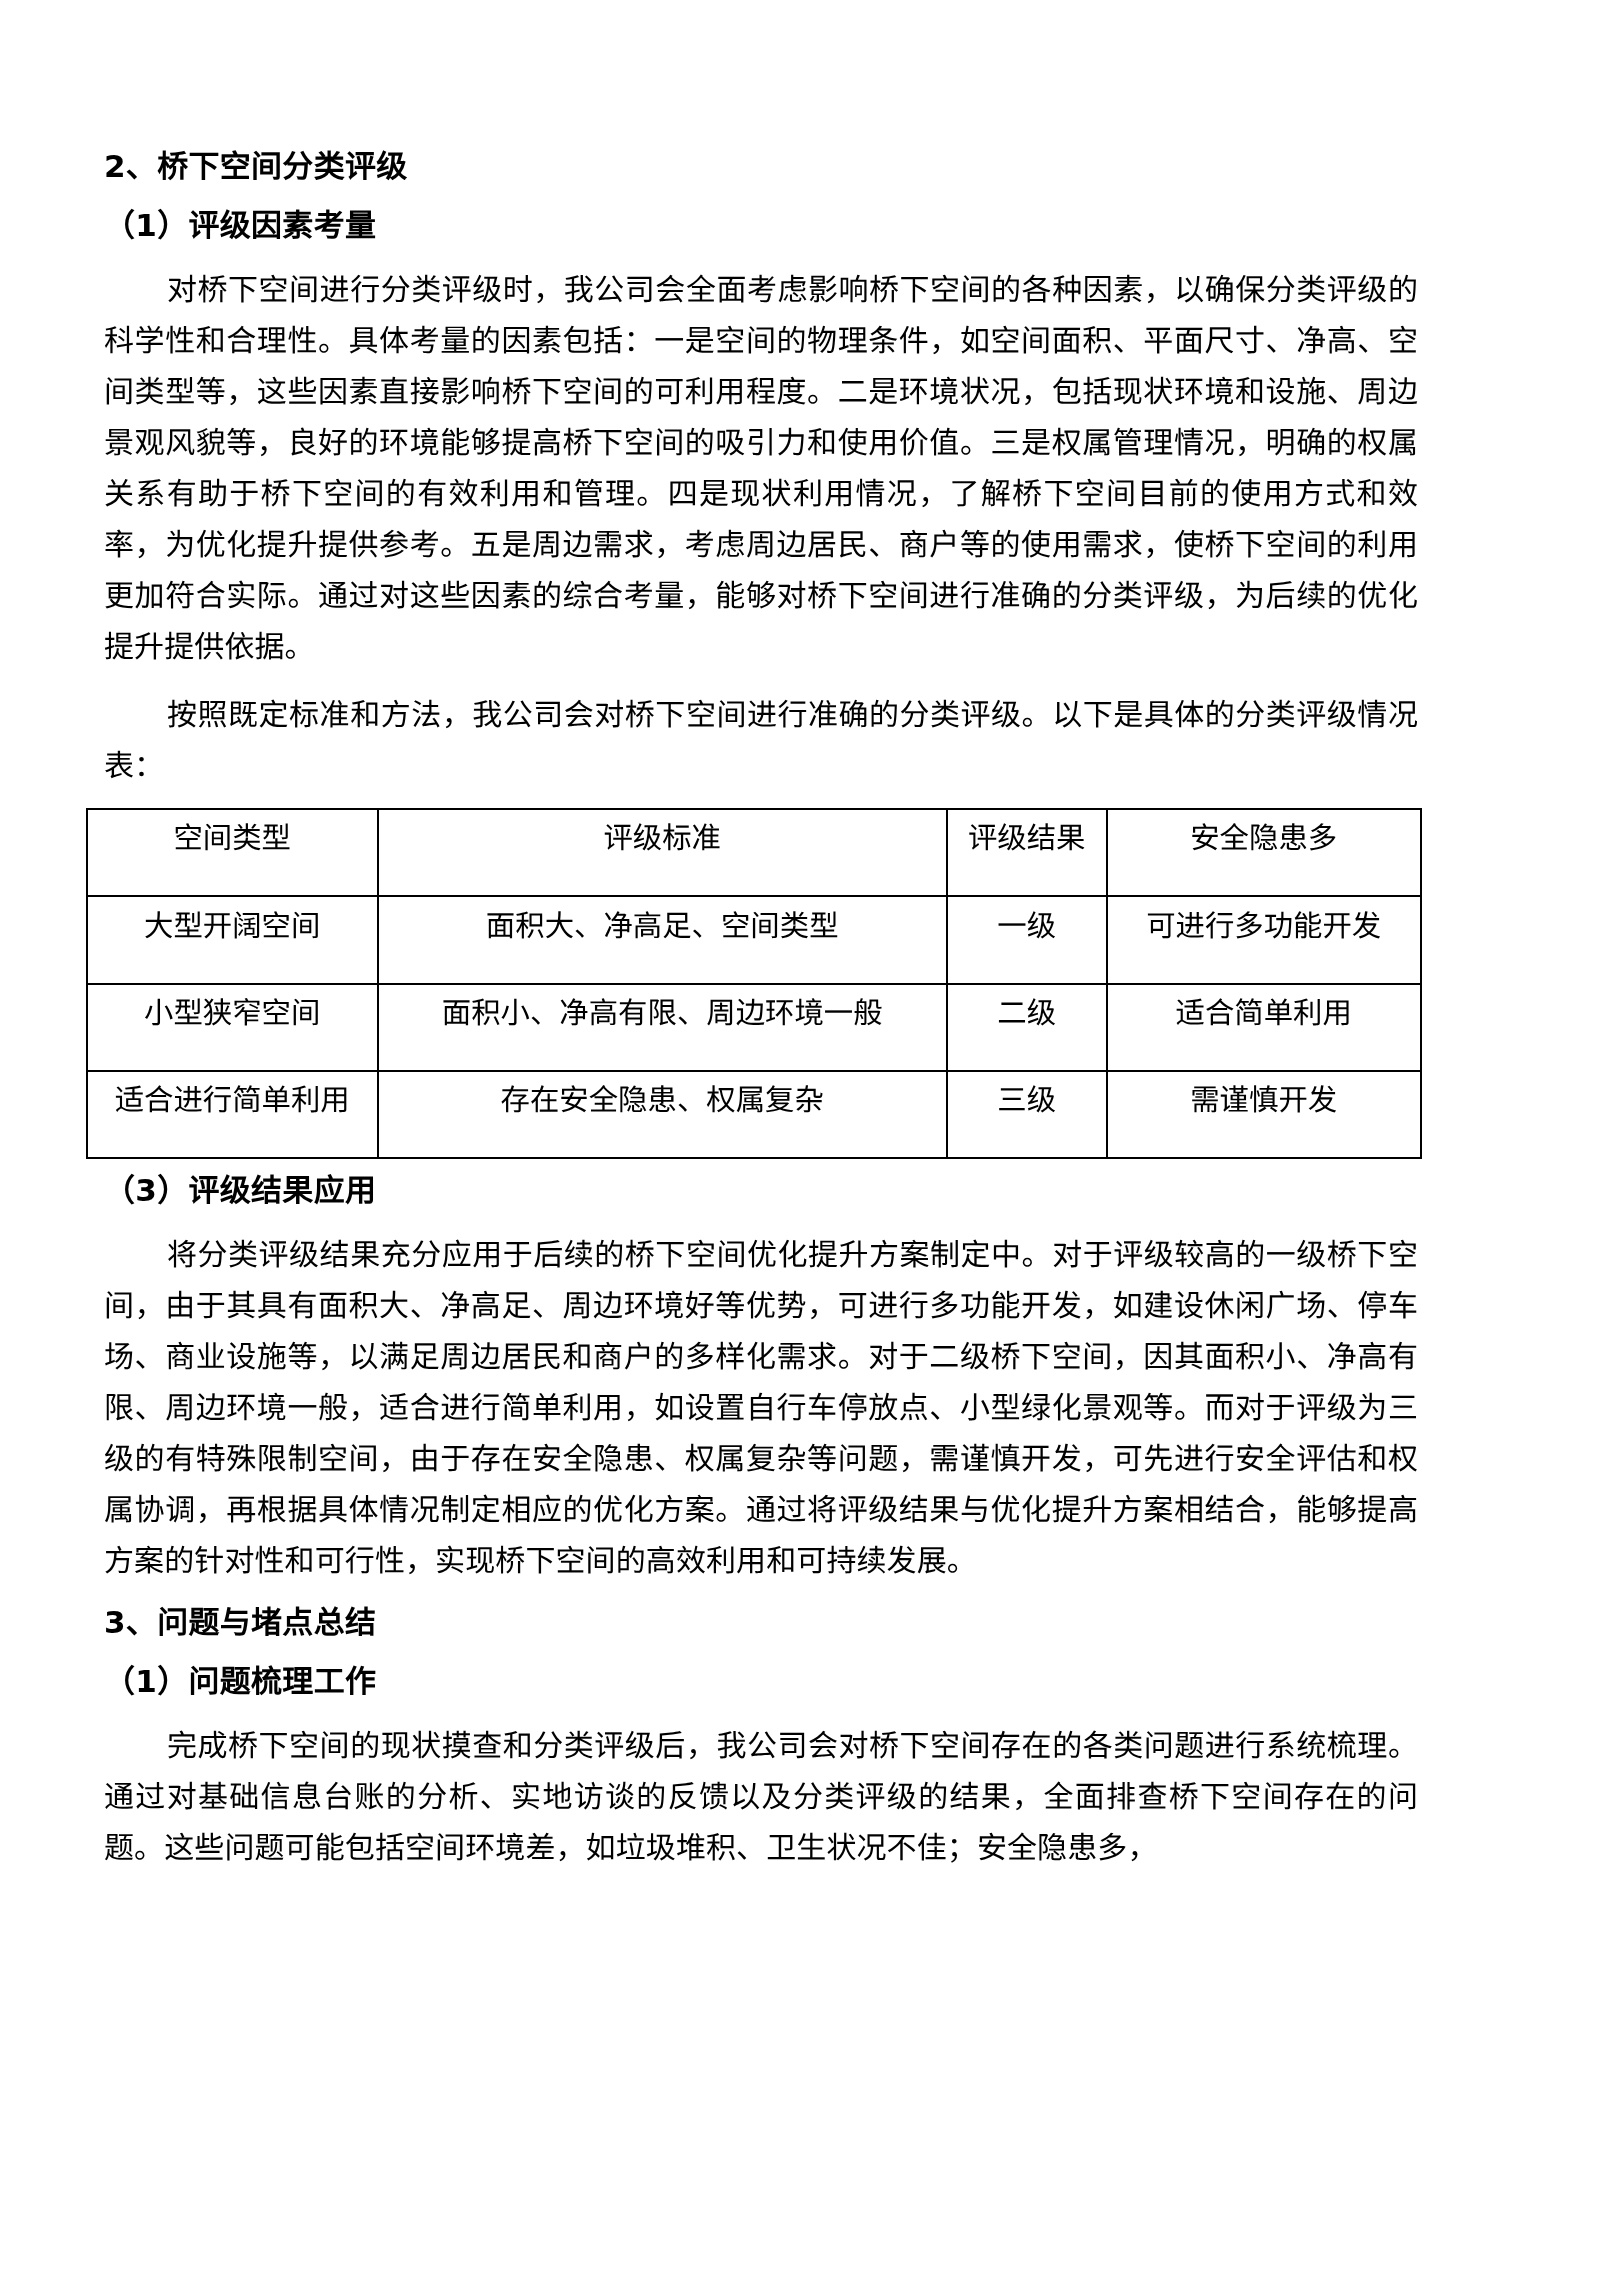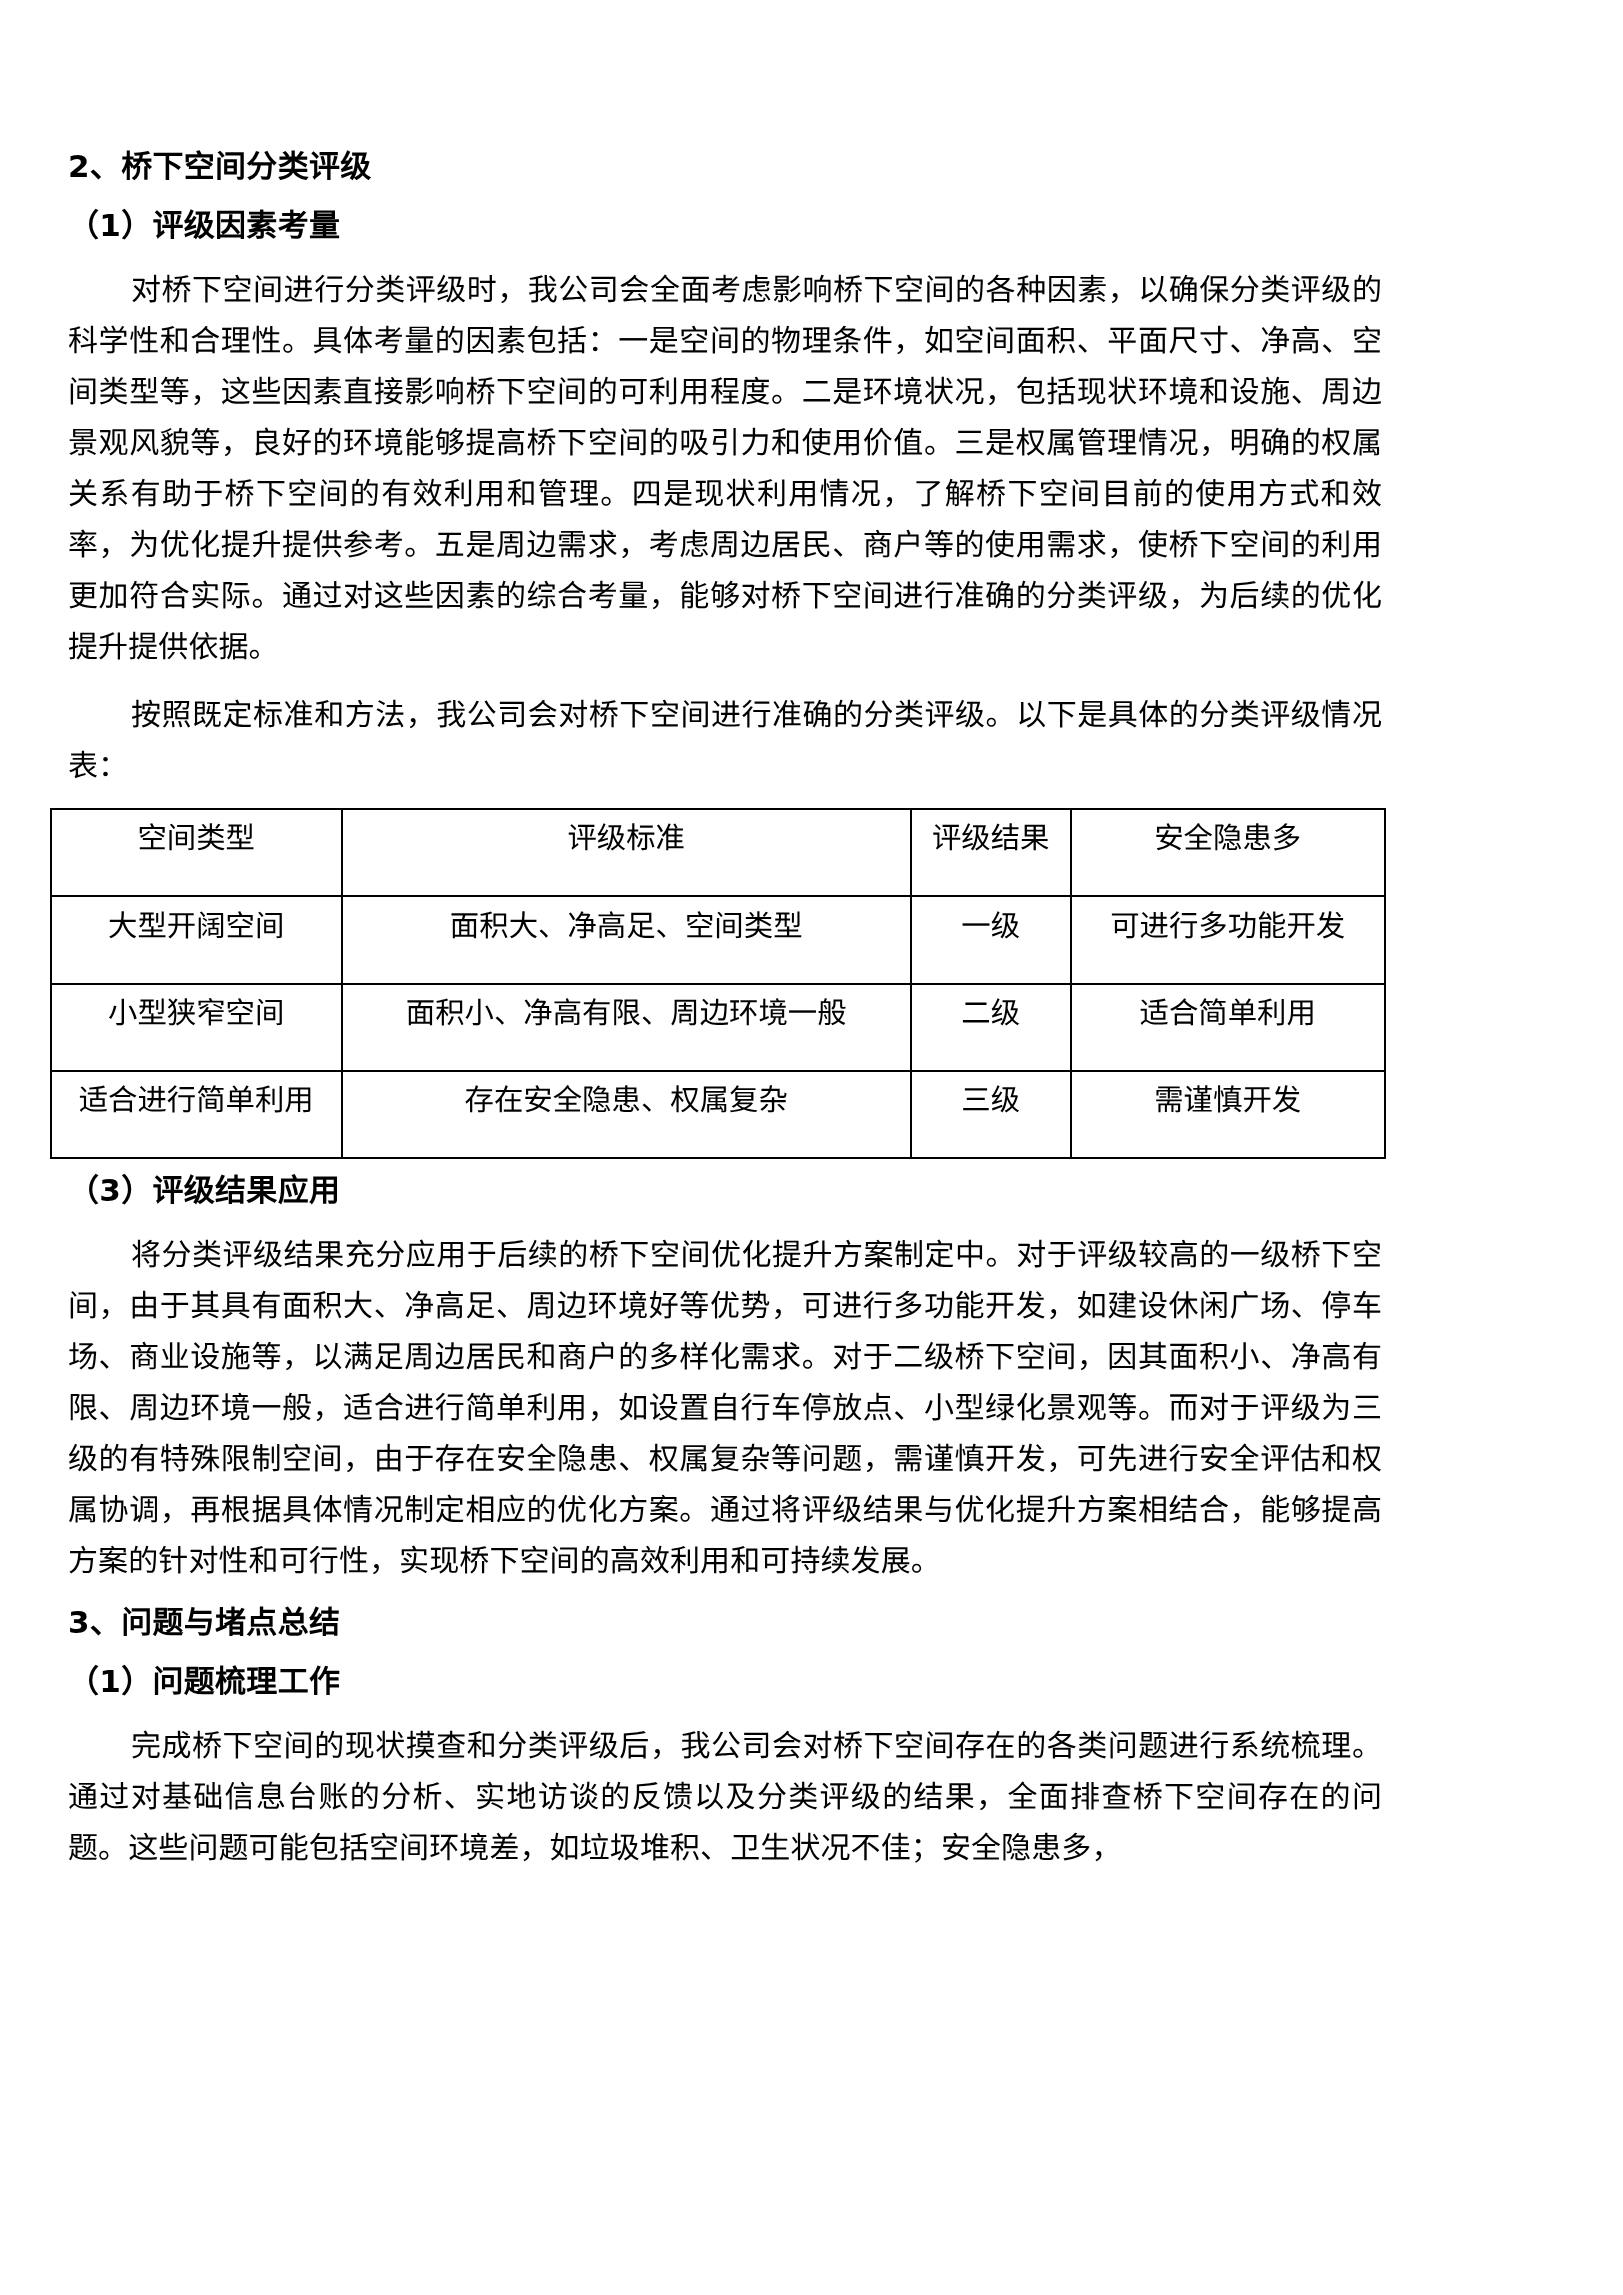--- a/index.html
+++ b/index.html
@@ -7,21 +7,21 @@
     margin: 0;
     padding: 0;
     background: #ffffff;
   }
   .page {
     position: relative;
     width: 1623px;
     height: 2295px;
     background: #ffffff;
     box-sizing: border-box;
-    padding: 147px 154px 0 68px;
+    padding: 147px 154px 0 104px;
     font-family: "DejaVu Serif", "Liberation Serif", serif;
     color: #000000;
     overflow: hidden;
   }
   .content {
     width: 1314px;
   }
 
   
   h2.sec-heading,

